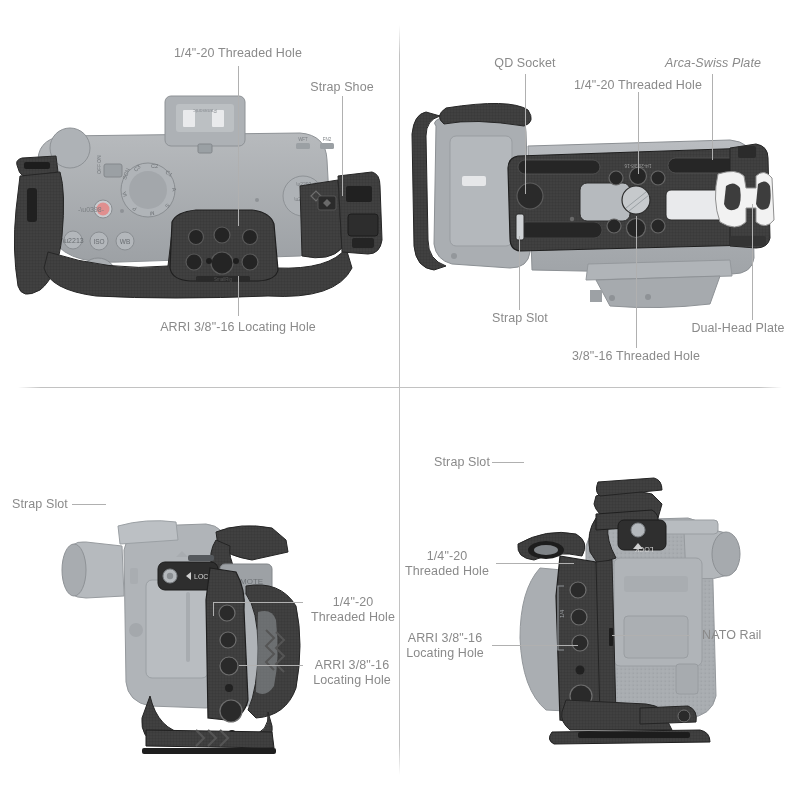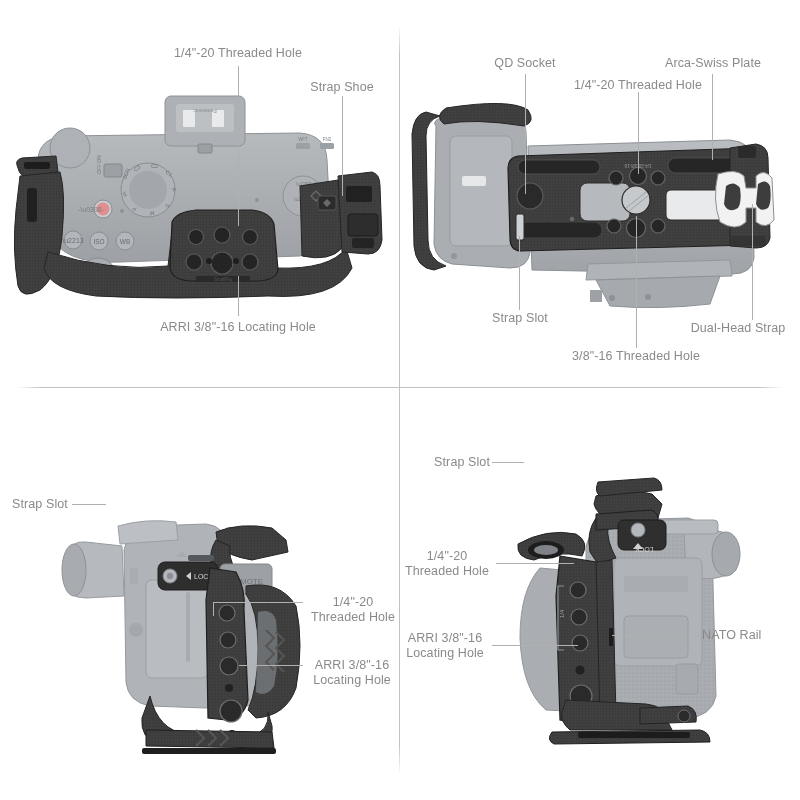--- a/index.html
+++ b/index.html
@@ -243,24 +243,24 @@
 
     <div class="lead v" style="left:125px; top:66px; height:120px;"></div>
     <div class="lead v" style="left:238px; top:84px; height:82px;"></div>
     <div class="lead v" style="left:312px; top:66px; height:86px;"></div>
     <div class="lead v" style="left:119px; top:228px; height:74px;"></div>
     <div class="lead v" style="left:236px; top:208px; height:132px;"></div>
     <div class="lead v" style="left:352px; top:196px; height:116px;"></div>
 
     <div class="label c" style="left:70px; top:48px; width:110px;">QD Socket</div>
     <div class="label c" style="left:138px; top:70px; width:200px;">1/4"-20 Threaded Hole</div>
-    <div class="label c" style="left:250px; top:48px; width:126px;">Arca-Swiss Plate</div>
+    <div class="label c" style="left:250px; top:48px; width:126px;font-style:italic;">Arca-Swiss Plate</div>
     <div class="label c" style="left:72px; top:303px; width:96px;">Strap Slot</div>
     <div class="label c" style="left:136px; top:341px; width:200px;">3/8"-16 Threaded Hole</div>
-    <div class="label c" style="left:276px; top:313px; width:124px;">Dual-Head Strap</div>
+    <div class="label c" style="left:276px; top:313px; width:124px;">Dual-Head Plate</div>
   </div>
 
   <div class="panel" id="panel-bottom-left">
 
     <svg width="400" height="400" viewBox="0 0 400 400">
       <defs>
         <pattern id="tex3" width="3" height="3" patternUnits="userSpaceOnUse">
           <rect width="3" height="3" fill="#3d3d3d"></rect>
           <circle cx="1" cy="1" r="0.5" fill="#4d4d4d"></circle>
           <circle cx="2.3" cy="2.2" r="0.4" fill="#333"></circle>

